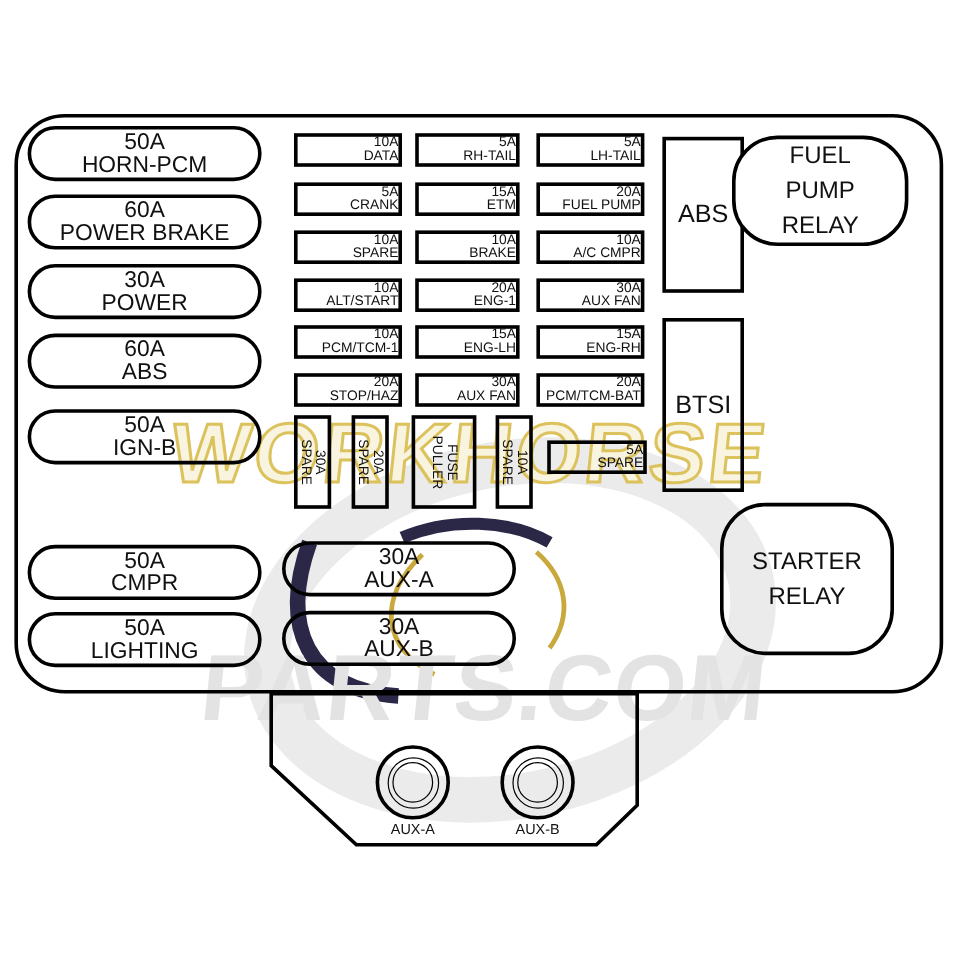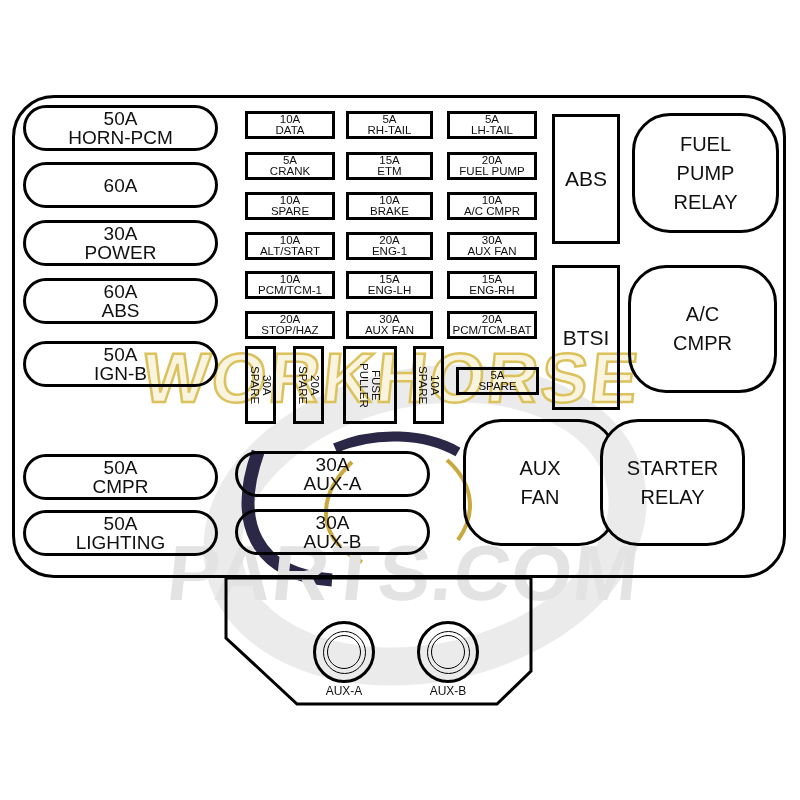--- a/index.html
+++ b/index.html
@@ -7,21 +7,21 @@
           font-family:"Liberation Sans",sans-serif;color:#111;overflow:hidden;}
   .panel{position:absolute;left:12px;top:95px;width:774px;height:483px;
          border:3px solid #000;border-radius:42px;box-sizing:border-box;background:#fff;}
   
   .pill{position:absolute;left:23px;width:195px;height:46px;border:3px solid #000;
         border-radius:24px;box-sizing:border-box;display:flex;flex-direction:column;
         align-items:center;justify-content:center;font-size:19px;line-height:1.0;background:#fff;}
   .pill span{display:block;}
   
   .gfuse{position:absolute;height:28px;border:3px solid #000;box-sizing:border-box;
-         display:flex;flex-direction:column;align-items:center;justify-content:center;
+         display:flex;flex-direction:column;align-items:flex-end;justify-content:center;
          font-size:11.5px;line-height:0.98;background:#fff;}
   .gfuse span{display:block;text-align:center;white-space:nowrap;}
   
   .vfuse{position:absolute;top:346px;width:31px;height:78px;border:3px solid #000;
          box-sizing:border-box;background:#fff;writing-mode:vertical-rl;
          white-space:pre-line;font-size:11.5px;line-height:1.05;
          display:flex;align-items:center;justify-content:center;text-align:center;}
   .vfuse.puller{width:54px;}
   
   .tallbox{position:absolute;width:68px;border:3px solid #000;box-sizing:border-box;
@@ -52,20 +52,21 @@
 <div class="canvas">
 
   <div class="panel"></div>
 
   <div class="pill" style="top:105px">
     <span>50A</span>
     <span>HORN-PCM</span>
   </div>
   <div class="pill" style="top:162px">
     <span>60A</span>
+    <span>POWER BRAKE</span>
   </div>
   <div class="pill" style="top:220px">
     <span>30A</span>
     <span>POWER</span>
   </div>
   <div class="pill" style="top:278px">
     <span>60A</span>
     <span>ABS</span>
   </div>
   <div class="pill" style="top:341px">
@@ -162,28 +163,24 @@
 PULLER</div>
   <div class="vfuse" style="left:413px">10A
 SPARE</div>
 
   <div class="gfuse" style="left:456px;top:367px;width:83px;height:28px">
     <span>5A</span>
     <span>SPARE</span>
   </div>
 
   <div class="tallbox" style="left:552px;top:114px;height:130px">ABS</div>
-  <div class="rbox" style="left:632px;top:113px;width:147px;height:120px">FUEL
+  <div class="rbox" style="left:610px;top:113px;width:147px;height:92px">FUEL
 PUMP
 RELAY</div>
   <div class="tallbox" style="left:552px;top:265px;height:145px">BTSI</div>
-  <div class="rbox" style="left:628px;top:265px;width:149px;height:128px">A/C
-CMPR</div>
-  <div class="rbox" style="left:463px;top:419px;width:154px;height:127px">AUX
-FAN</div>
   <div class="rbox" style="left:600px;top:419px;width:145px;height:127px">STARTER
 RELAY</div>
 
   <div class="pill" style="left:235px;top:451px">
     <span>30A</span>
     <span>AUX-A</span>
   </div>
   <div class="pill" style="left:235px;top:509px">
     <span>30A</span>
     <span>AUX-B</span>

